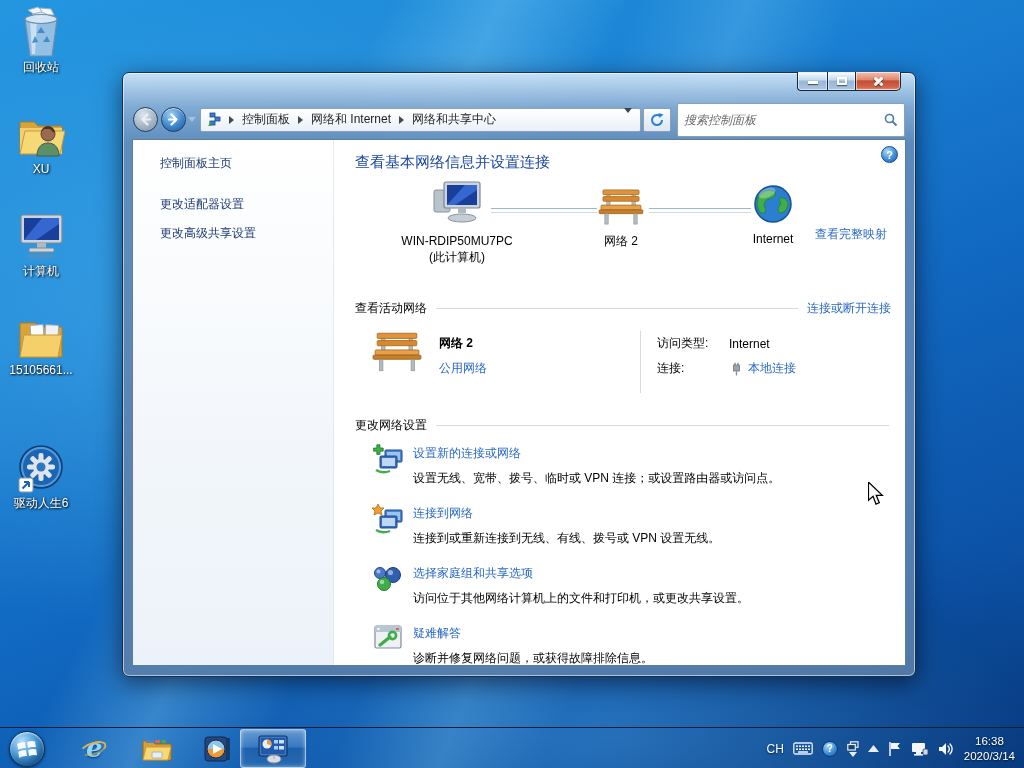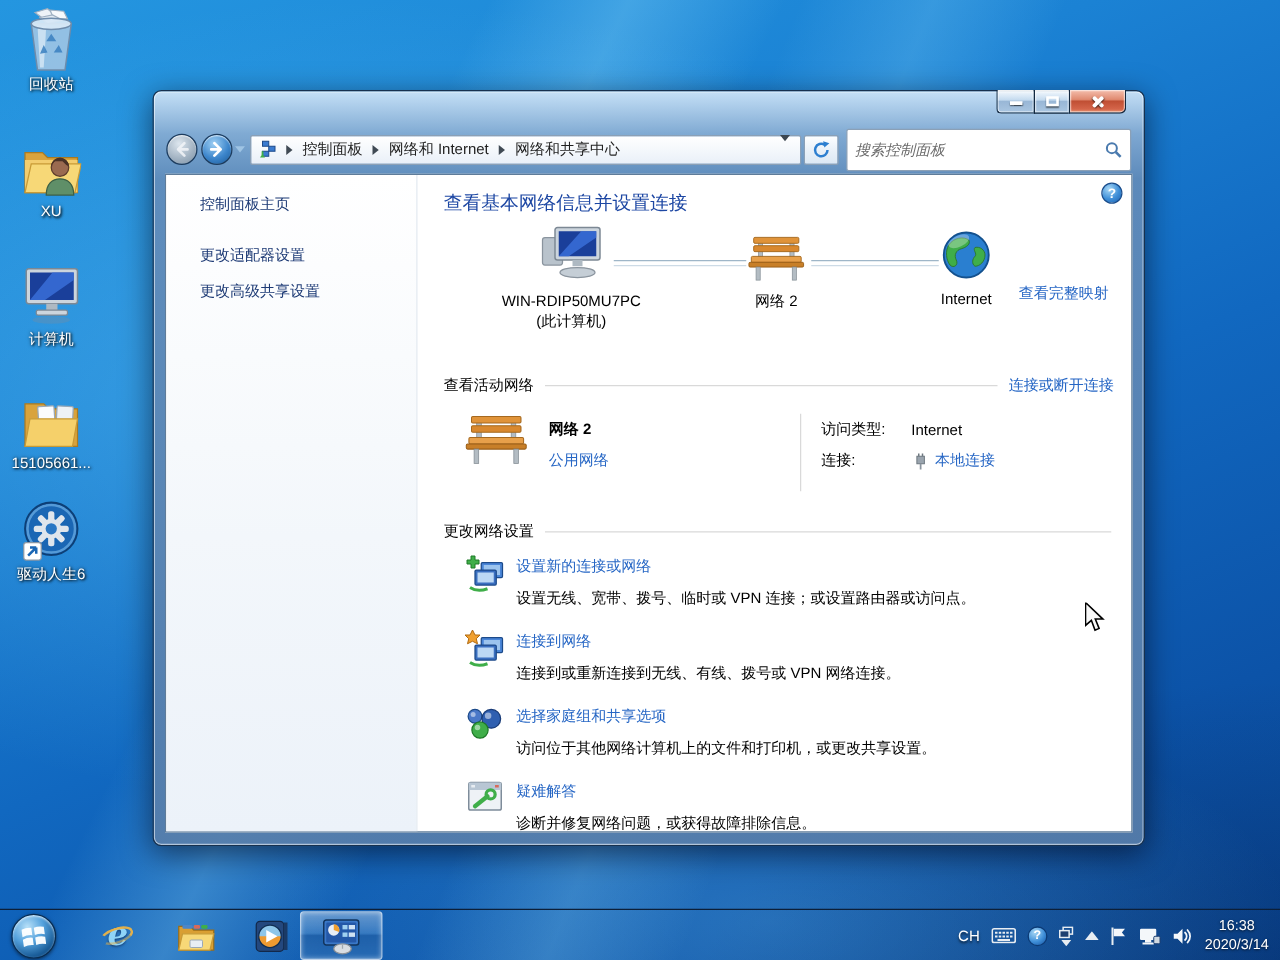--- a/index.html
+++ b/index.html
@@ -235,21 +235,21 @@
       <svg width="48" height="46" viewBox="0 0 48 46">
         <path d="M3,8 h15 l4,4 h23 v30 H3 z" fill="#d9a33c" stroke="#a87a22" stroke-width="1"></path>
         <rect x="14" y="10" width="13" height="26" rx="1" fill="#fbfcfd" stroke="#9aa8b6" stroke-width="1" transform="rotate(-4 20 23)"></rect>
         <rect x="28" y="10" width="13" height="26" rx="1" fill="#eef2f6" stroke="#9aa8b6" stroke-width="1" transform="rotate(3 34 23)"></rect>
         <path d="M3,42 L7,20 h38 l-4,22 z" fill="#f5d06a" stroke="#c89a36" stroke-width="1"></path>
       </svg>
     </span>
     <span class="dlabel">15105661...</span>
   </div>
 
-  <div class="dicon" style="top:400px;">
+  <div class="dicon" style="top:444px;">
     <span>
       <svg width="48" height="50" viewBox="0 0 48 50">
         <circle cx="24" cy="23" r="21" fill="#1a66b4"></circle>
         <circle cx="24" cy="23" r="19" fill="none" stroke="#6fb0e6" stroke-width="2" opacity="0.7"></circle>
         <circle cx="24" cy="23" r="21" fill="none" stroke="#0d3f76" stroke-width="1.5"></circle>
         <g fill="#dfe5ec">
           <rect x="21.5" y="9" width="5" height="28" rx="2"></rect>
           <rect x="21.5" y="9" width="5" height="28" rx="2" transform="rotate(45 24 23)"></rect>
           <rect x="21.5" y="9" width="5" height="28" rx="2" transform="rotate(90 24 23)"></rect>
           <rect x="21.5" y="9" width="5" height="28" rx="2" transform="rotate(135 24 23)"></rect>
@@ -461,21 +461,21 @@
                 <polygon points="6,0 8,4 12,4 9,7 10,11 6,9 2,11 3,7 0,4 4,4" fill="#f0a030" stroke="#b06a10" stroke-width="0.8"></polygon>
                 <rect x="13" y="6" width="17" height="12" rx="1" fill="#4a86d8" stroke="#1c4a8a" stroke-width="1"></rect>
                 <rect x="15" y="8" width="13" height="8" fill="#9cc4ee"></rect>
                 <rect x="8" y="12" width="17" height="12" rx="1" fill="#3a6fc0" stroke="#1c4a8a" stroke-width="1"></rect>
                 <rect x="10" y="14" width="13" height="8" fill="#bcd8f4"></rect>
                 <path d="M4,26 q6,4 14,1" fill="none" stroke="#3fae49" stroke-width="2.4"></path>
               </svg>
             </span>
             <div>
               <a class="lnk task-title">连接到网络</a>
-              <div class="task-desc">连接到或重新连接到无线、有线、拨号或 VPN 网络连接。</div>
+              <div class="task-desc">连接到或重新连接到无线、有线、拨号或 VPN 设置无线。</div>
             </div>
           </div>
 
           <div class="task-item">
             <span class="task-icon">
               <svg width="32" height="30" viewBox="0 0 32 30">
                 <circle cx="8" cy="9" r="5.5" fill="#4a78c8" stroke="#1c4a8a" stroke-width="1"></circle>
                 <circle cx="6.5" cy="7.5" r="2" fill="#ffffff" opacity="0.5"></circle>
                 <circle cx="21" cy="11" r="7.5" fill="#2f5fb0" stroke="#1a3c78" stroke-width="1"></circle>
                 <circle cx="18.5" cy="8.5" r="2.6" fill="#ffffff" opacity="0.5"></circle>

